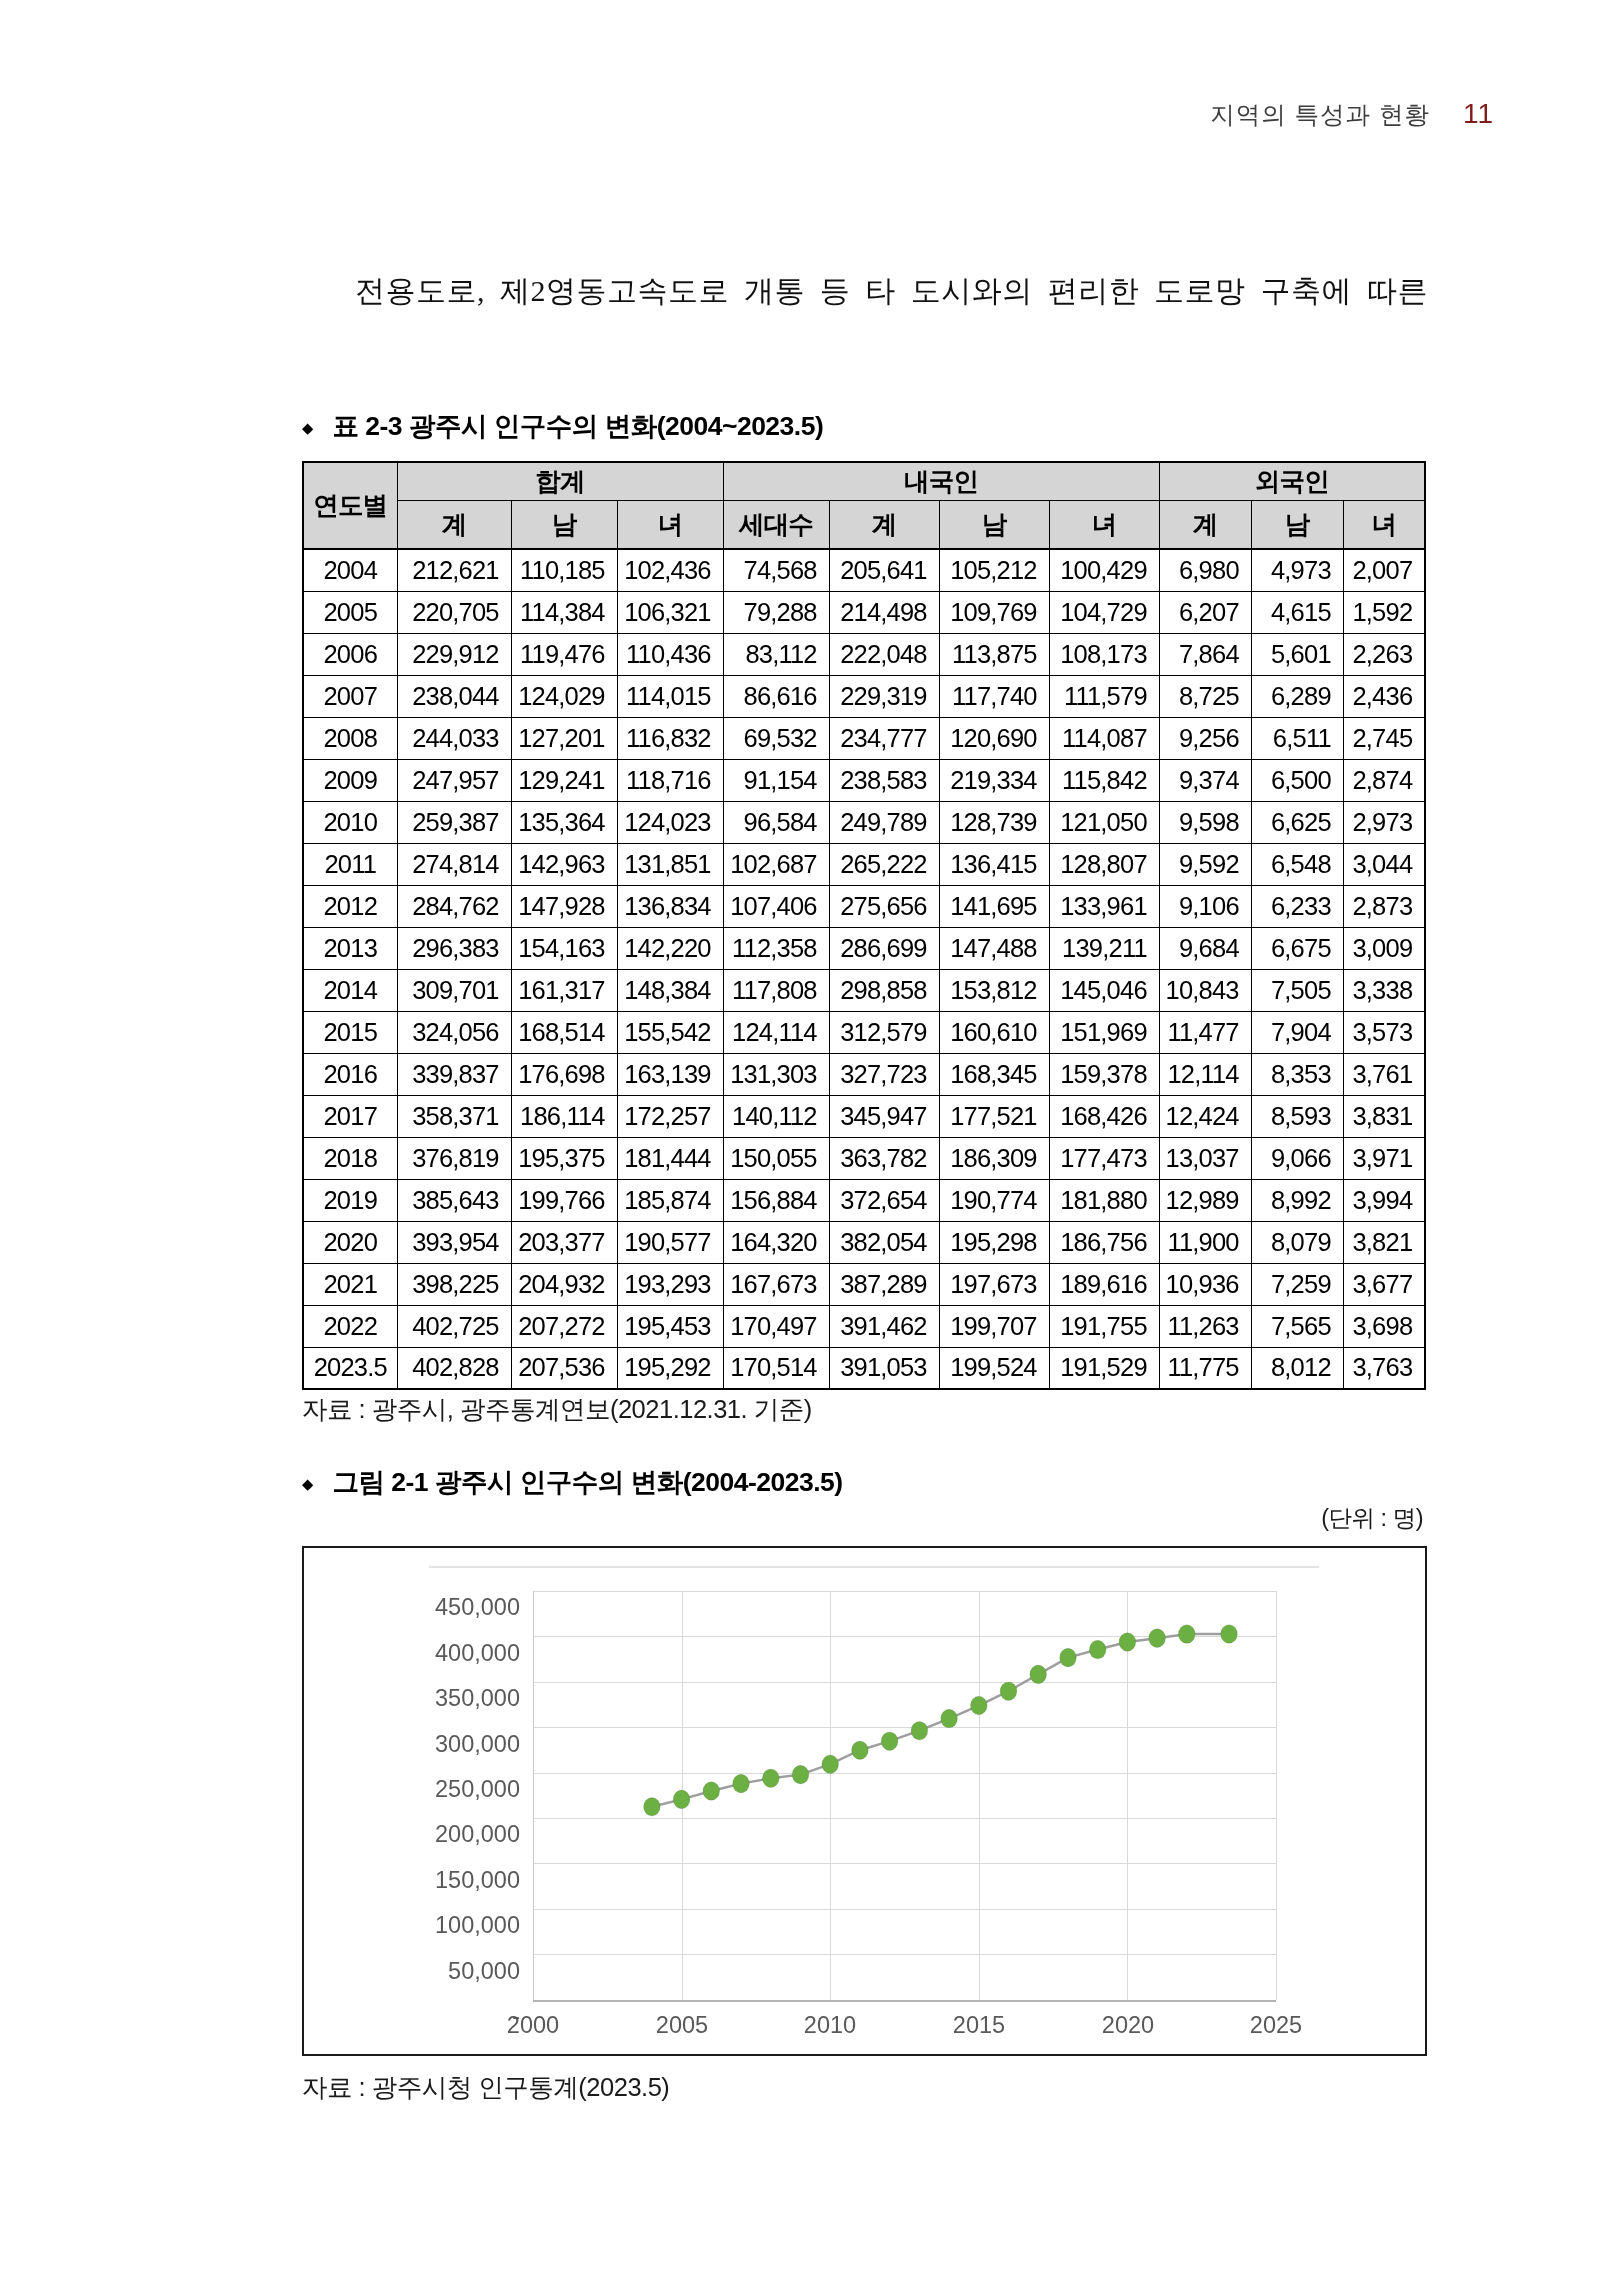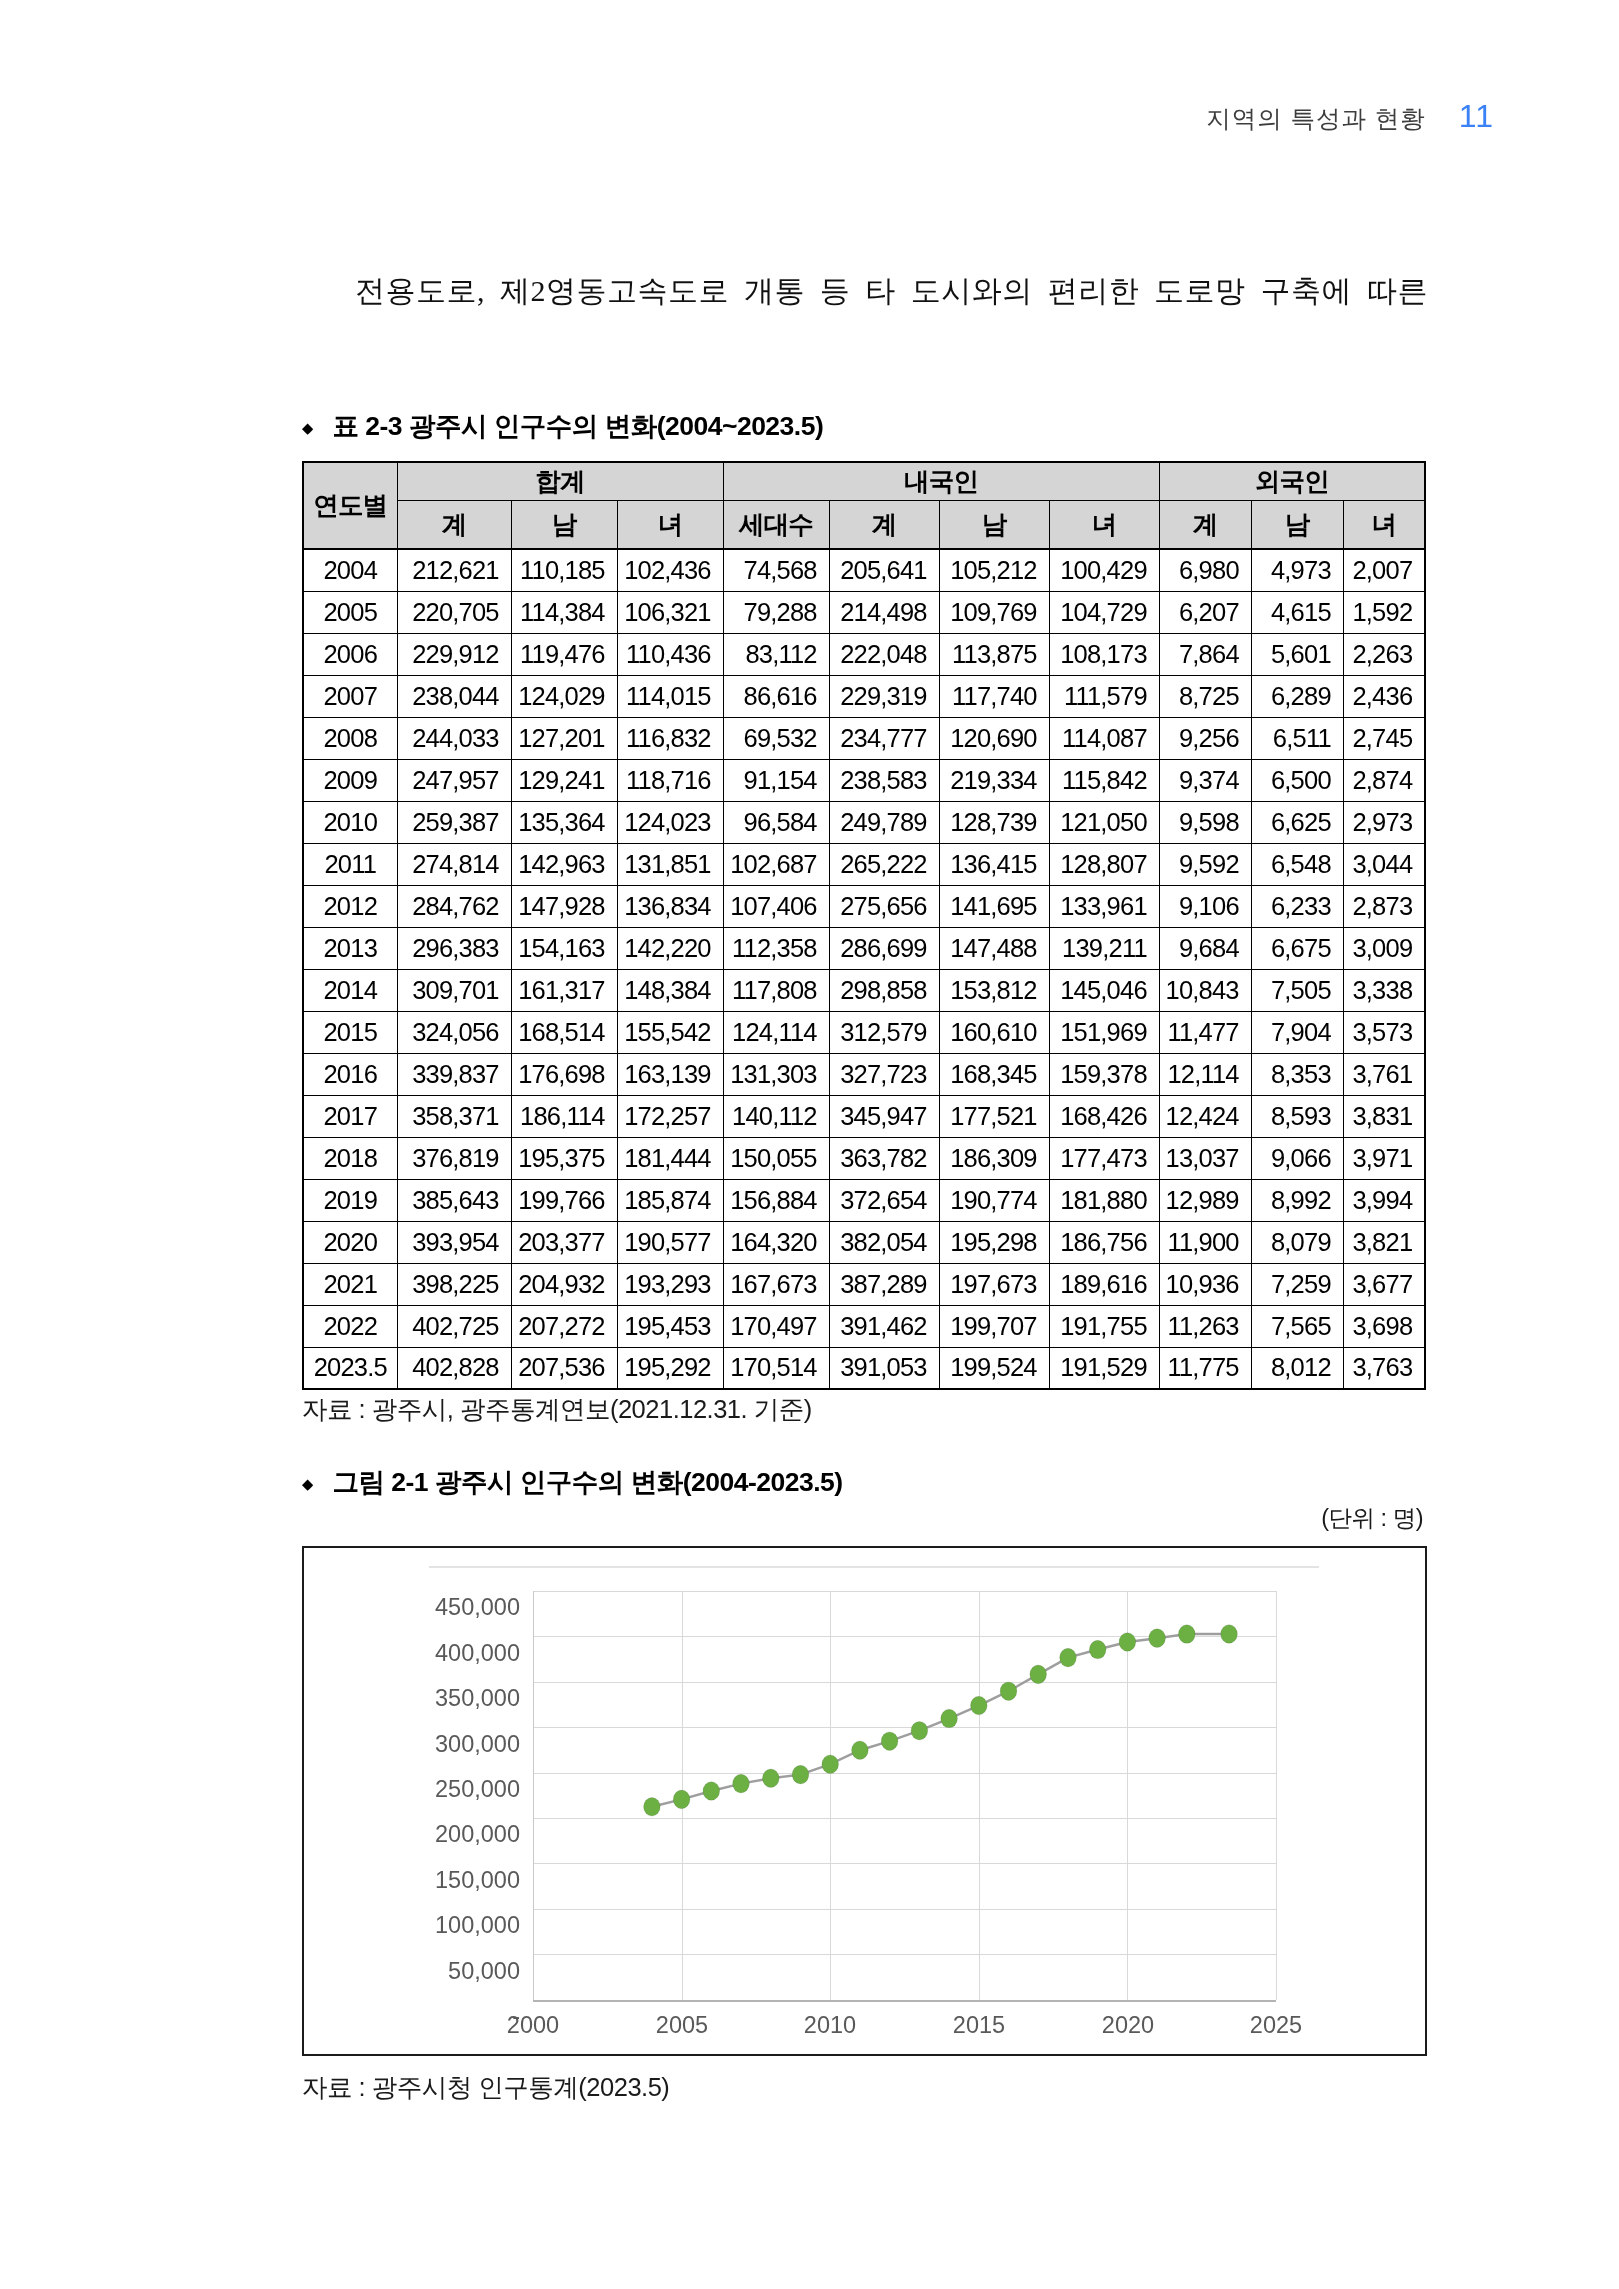--- a/index.html
+++ b/index.html
@@ -8,21 +8,21 @@
     font-family:"Liberation Sans","DejaVu Sans",sans-serif;color:#000;
     overflow:hidden;
   }
   .abs{position:absolute;}
 
   
   .page-header{
     top:98px;right:125px;font-size:24.5px;color:#3d3d3d;
     letter-spacing:1px;display:flex;align-items:baseline;gap:33px;
   }
-  .page-header .pageno{font-size:32px;color:#3b82f6;}
+  .page-header .pageno{font-size:28px;color:#7f1d1d;}
 
   
   .para{
     top:253px;left:355px;width:1073px;
     font-family:"Liberation Serif","DejaVu Serif",serif;
     font-size:30px;line-height:76px;color:#111;letter-spacing:0.5px;
   }
   .para .l1{text-align:justify;text-align-last:justify;}
   .para .l2{text-align:left;}
 

